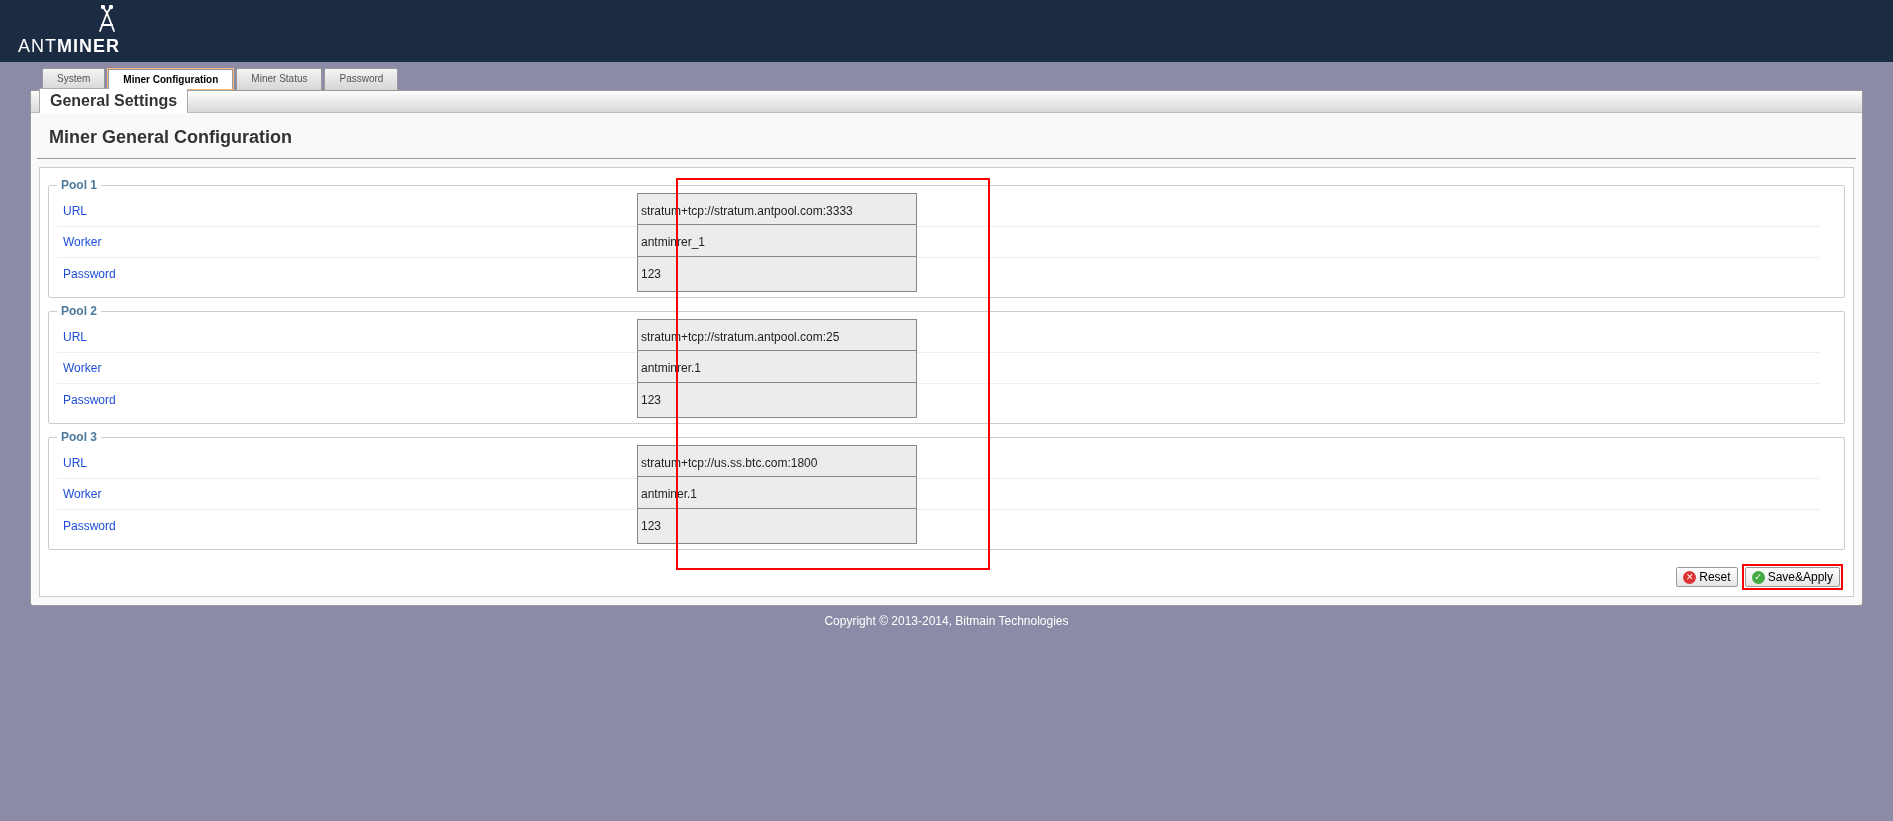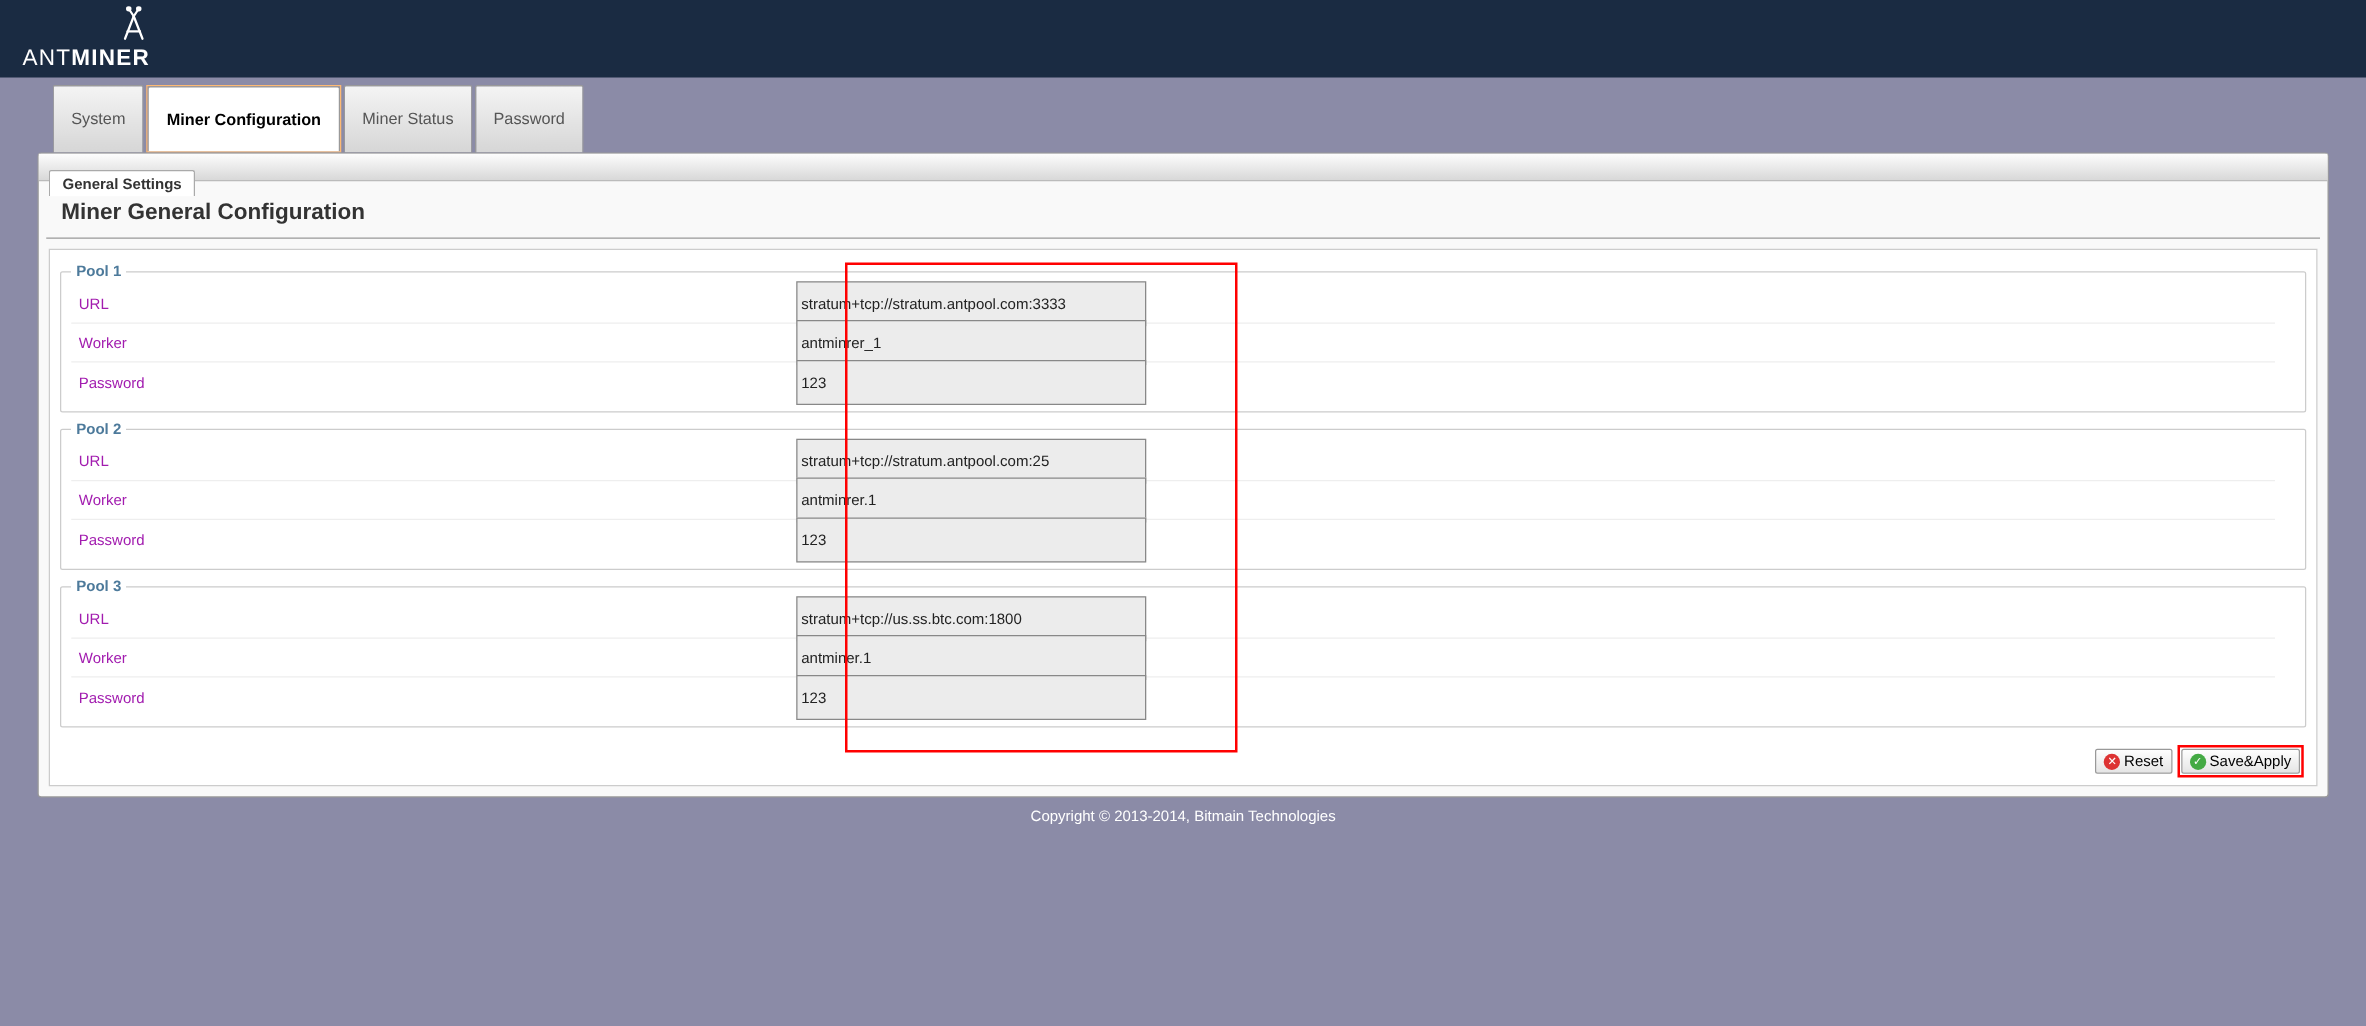--- a/index.html
+++ b/index.html
@@ -38,22 +38,22 @@
   .tabs-primary {
     display: flex;
     padding-left: 42px;
     padding-top: 6px;
     gap: 0;
   }
   .tab {
     background: linear-gradient(#f4f4f4, #d6d6d6);
     border: 1px solid #999;
     border-bottom: none;
-    padding: 18px 14px;
-    font-size: 13px;
+    padding: 4px 14px;
+    font-size: 10px;
     color: #555;
     cursor: pointer;
     margin-right: 2px;
     border-radius: 2px 2px 0 0;
   }
   .tab.active {
     background: #fff;
     color: #000;
     font-weight: bold;
     position: relative;
@@ -79,25 +79,25 @@
     background: linear-gradient(#fdfdfd, #d8d8d8);
     border-bottom: 1px solid #bbb;
     height: 22px;
     align-items: flex-end;
   }
   .subtab {
     background: #fff;
     border: 1px solid #aaa;
     border-bottom: none;
     padding: 3px 10px;
-    font-size: 12px;
+    font-size: 16px;
     font-weight: bold;
     border-radius: 2px 2px 0 0;
     position: relative;
-    top: 13px;
+    top: 1px;
   }
 
   .page-title {
     font-size: 18px;
     font-weight: bold;
     padding: 14px 12px 10px 12px;
     border-bottom: 1px solid #999;
     margin: 0 6px;
   }
 
@@ -128,21 +128,21 @@
     display: flex;
     align-items: center;
     border-bottom: 1px solid #eee;
     padding: 4px 0;
     height: 31px;
   }
   .row:last-child { border-bottom: none; }
   .row-label {
     width: 580px;
     padding-left: 6px;
-    color: #a21caf;
+    color: #1d4ed8;
   }
   .row input[type=text] {
     width: 280px;
     height: 36px;
     border: 1px solid #888;
     background: #ececec;
     font-family: Verdana, Arial, sans-serif;
     font-size: 12px;
     padding: 0 3px;
     color: #222;

